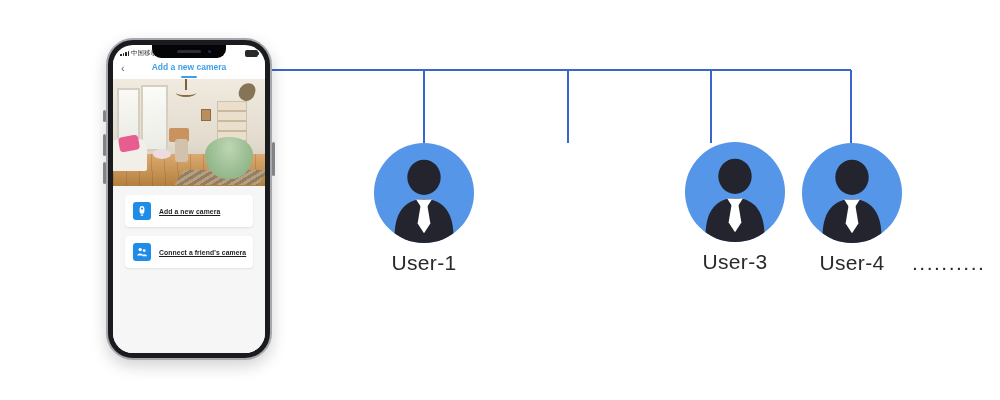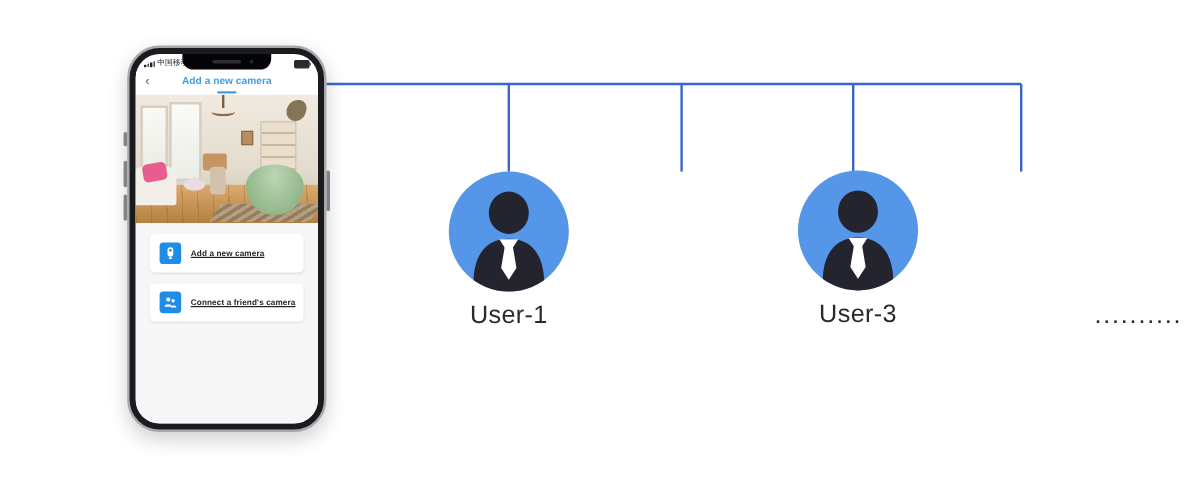--- a/index.html
+++ b/index.html
@@ -192,33 +192,50 @@
         <ellipse cx="52" cy="36" rx="17" ry="18" fill="#23242e"></ellipse>
         <path d="M52,58 C34,58 23,70 22,93 L22,104 L82,104 L82,93 C81,70 70,58 52,58 Z" fill="#23242e"></path>
         <polygon points="44,58.5 60,58.5 52,71" fill="#ffffff"></polygon>
         <polygon points="48.5,65 55.5,65 58.5,83 52,93 45.5,83" fill="#ffffff"></polygon>
       </g>
     </svg>
     <div class="user-label">User-1</div>
   </div>
 
 
-  <div class="user" style="left:664px;top:141px;">
+  <div class="user" style="left:684px;top:141px;">
     <svg class="avatar" viewBox="0 0 104 104">
       <defs>
           <clipPath id="c3">
             <circle cx="52" cy="52" r="51"></circle>
           </clipPath>
         </defs>
       <circle cx="52" cy="52" r="51" fill="#5696e8"></circle>
       <g clip-path="url(#c3)">
         <ellipse cx="52" cy="36" rx="17" ry="18" fill="#23242e"></ellipse>
         <path d="M52,58 C34,58 23,70 22,93 L22,104 L82,104 L82,93 C81,70 70,58 52,58 Z" fill="#23242e"></path>
         <polygon points="44,58.5 60,58.5 52,71" fill="#ffffff"></polygon>
         <polygon points="48.5,65 55.5,65 58.5,83 52,93 45.5,83" fill="#ffffff"></polygon>
       </g>
     </svg>
     <div class="user-label">User-3</div>
   </div>
 
+  <div class="user" style="left:801px;top:142px;">
+    <svg class="avatar" viewBox="0 0 104 104">
+      <defs>
+          <clipPath id="c4">
+            <circle cx="52" cy="52" r="51"></circle>
+          </clipPath>
+        </defs>
+      <circle cx="52" cy="52" r="51" fill="#5696e8"></circle>
+      <g clip-path="url(#c4)">
+        <ellipse cx="52" cy="36" rx="17" ry="18" fill="#23242e"></ellipse>
+        <path d="M52,58 C34,58 23,70 22,93 L22,104 L82,104 L82,93 C81,70 70,58 52,58 Z" fill="#23242e"></path>
+        <polygon points="44,58.5 60,58.5 52,71" fill="#ffffff"></polygon>
+        <polygon points="48.5,65 55.5,65 58.5,83 52,93 45.5,83" fill="#ffffff"></polygon>
+      </g>
+    </svg>
+    <div class="user-label">User-4</div>
+  </div>
 
   <div class="ellipsis">..........</div>
 </div>
 
 </body></html>

